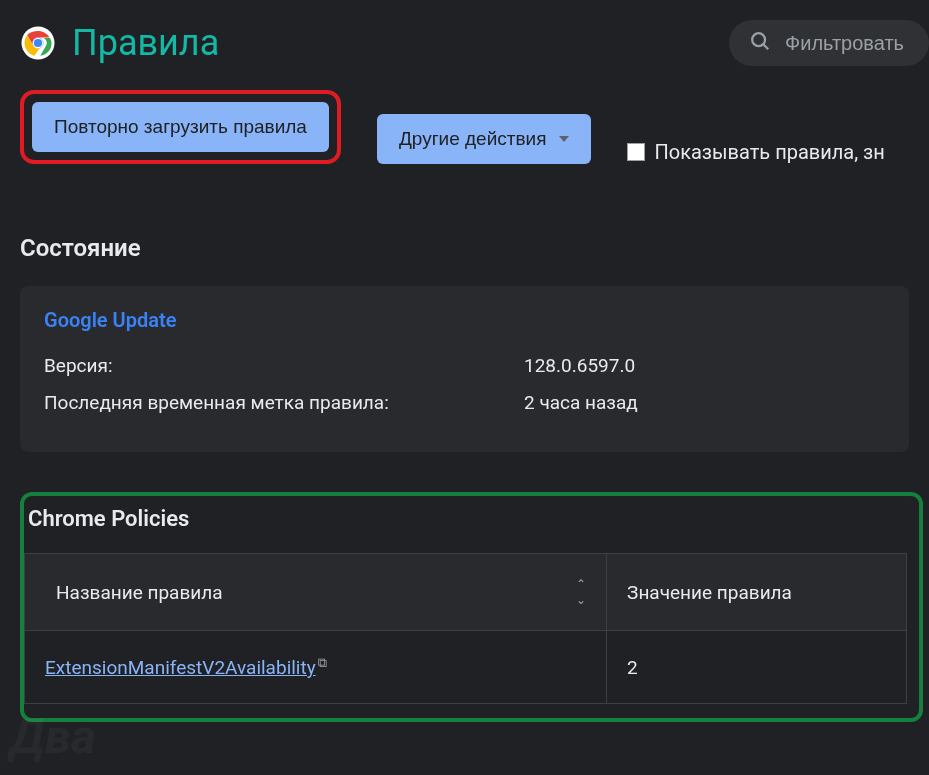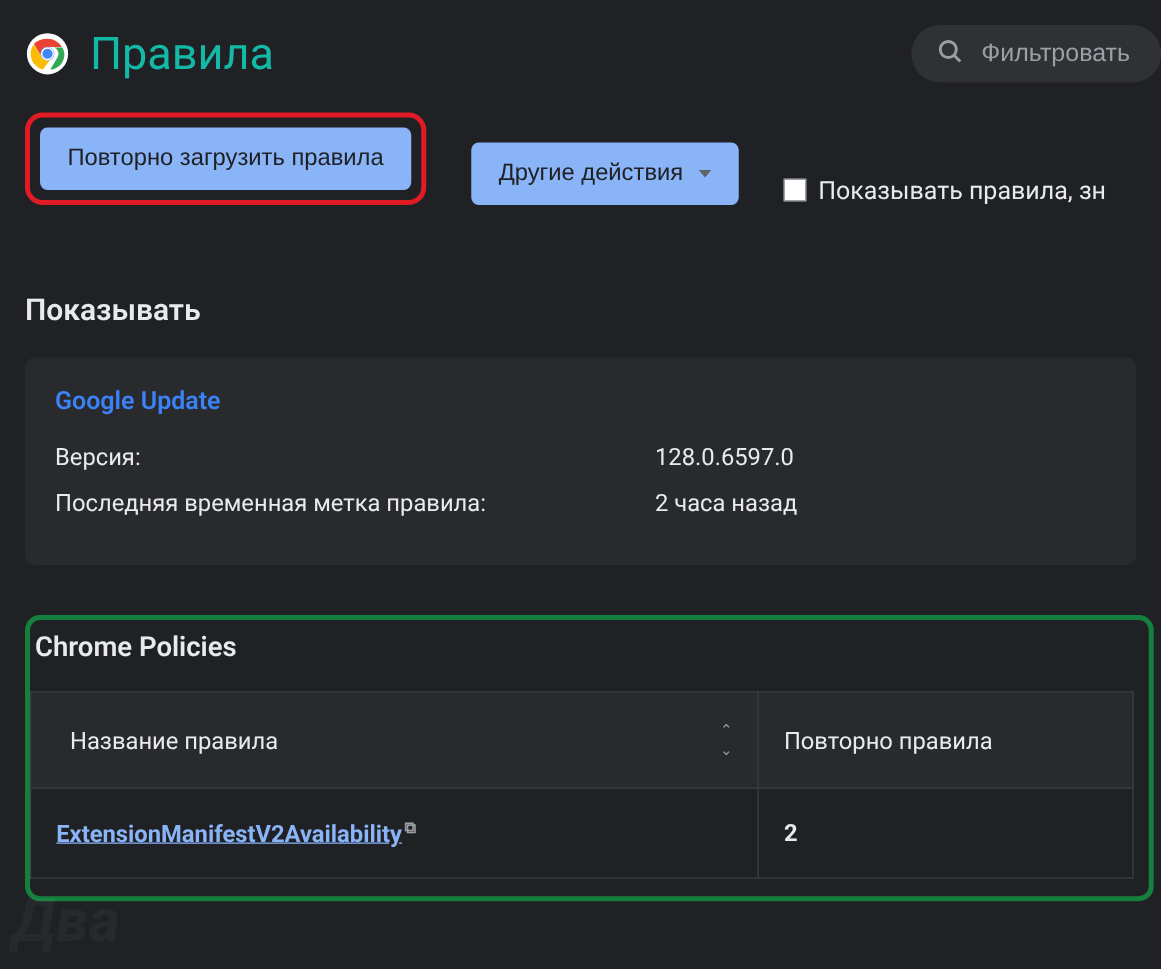--- a/index.html
+++ b/index.html
@@ -149,21 +149,21 @@
       color: #e8eaed;
     }
     .policy-table {
       width: 100%;
       border-collapse: collapse;
     }
     .policy-table th, .policy-table td {
       text-align: left;
       padding: 24px 20px;
       font-size: 19px;
-      font-weight: 700;
+      font-weight: 400;
       border: 1px solid #3c4043;
     }
     .policy-table th {
       background: #292a2d;
       font-weight: 400;
     }
     .th-content {
       display: flex;
       align-items: center;
       justify-content: space-between;
@@ -242,21 +242,21 @@
   <button class="btn">
     <span>Другие действия</span>
     <span class="btn-dropdown-caret"></span>
   </button>
   <div class="checkbox-group">
     <div class="checkbox"></div>
     <span class="checkbox-label">Показывать правила, зн</span>
   </div>
 </div>
 
-<h2 class="section-title">Показывать</h2>
+<h2 class="section-title">Состояние</h2>
 
 <div class="status-card">
   <div class="status-card-title">Google Update</div>
   <div class="status-row">
     <div class="status-label">Версия:</div>
     <div class="status-value">128.0.6597.0</div>
   </div>
   <div class="status-row">
     <div class="status-label">Последняя временная метка правила:</div>
     <div class="status-value">2 часа назад</div>
@@ -271,21 +271,21 @@
         <th class="col-name">
           <div class="th-content">
             <span>Название правила</span>
             <span class="sort-arrows">
               <span class="sort-arrow-up">⌃</span>
               <span class="sort-arrow-down">⌄</span>
             </span>
           </div>
         </th>
         <th class="col-value">
-          <span>Повторно правила</span>
+          <span>Значение правила</span>
         </th>
       </tr>
     </thead>
     <tbody>
       <tr>
         <td>
           <span class="policy-link">ExtensionManifestV2Availability</span><span class="external-icon">⧉</span>
         </td>
         <td>2</td>
       </tr>

